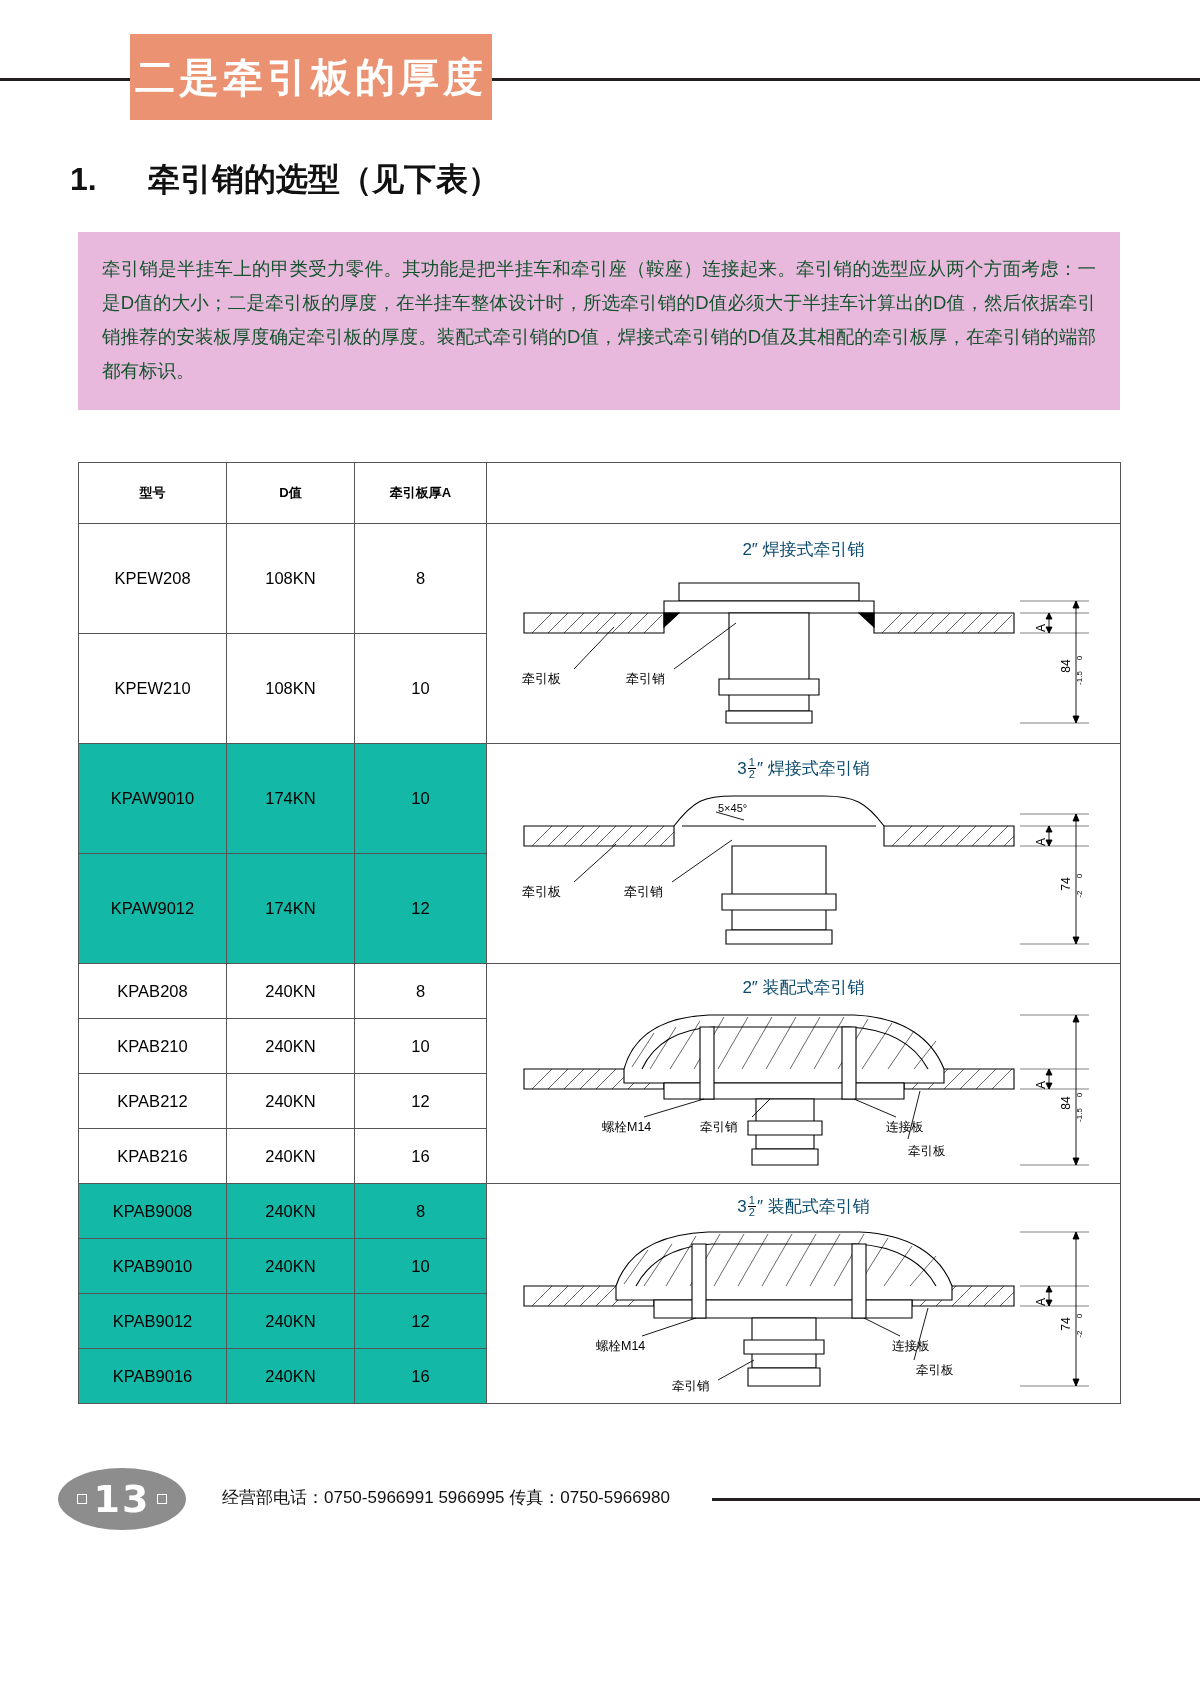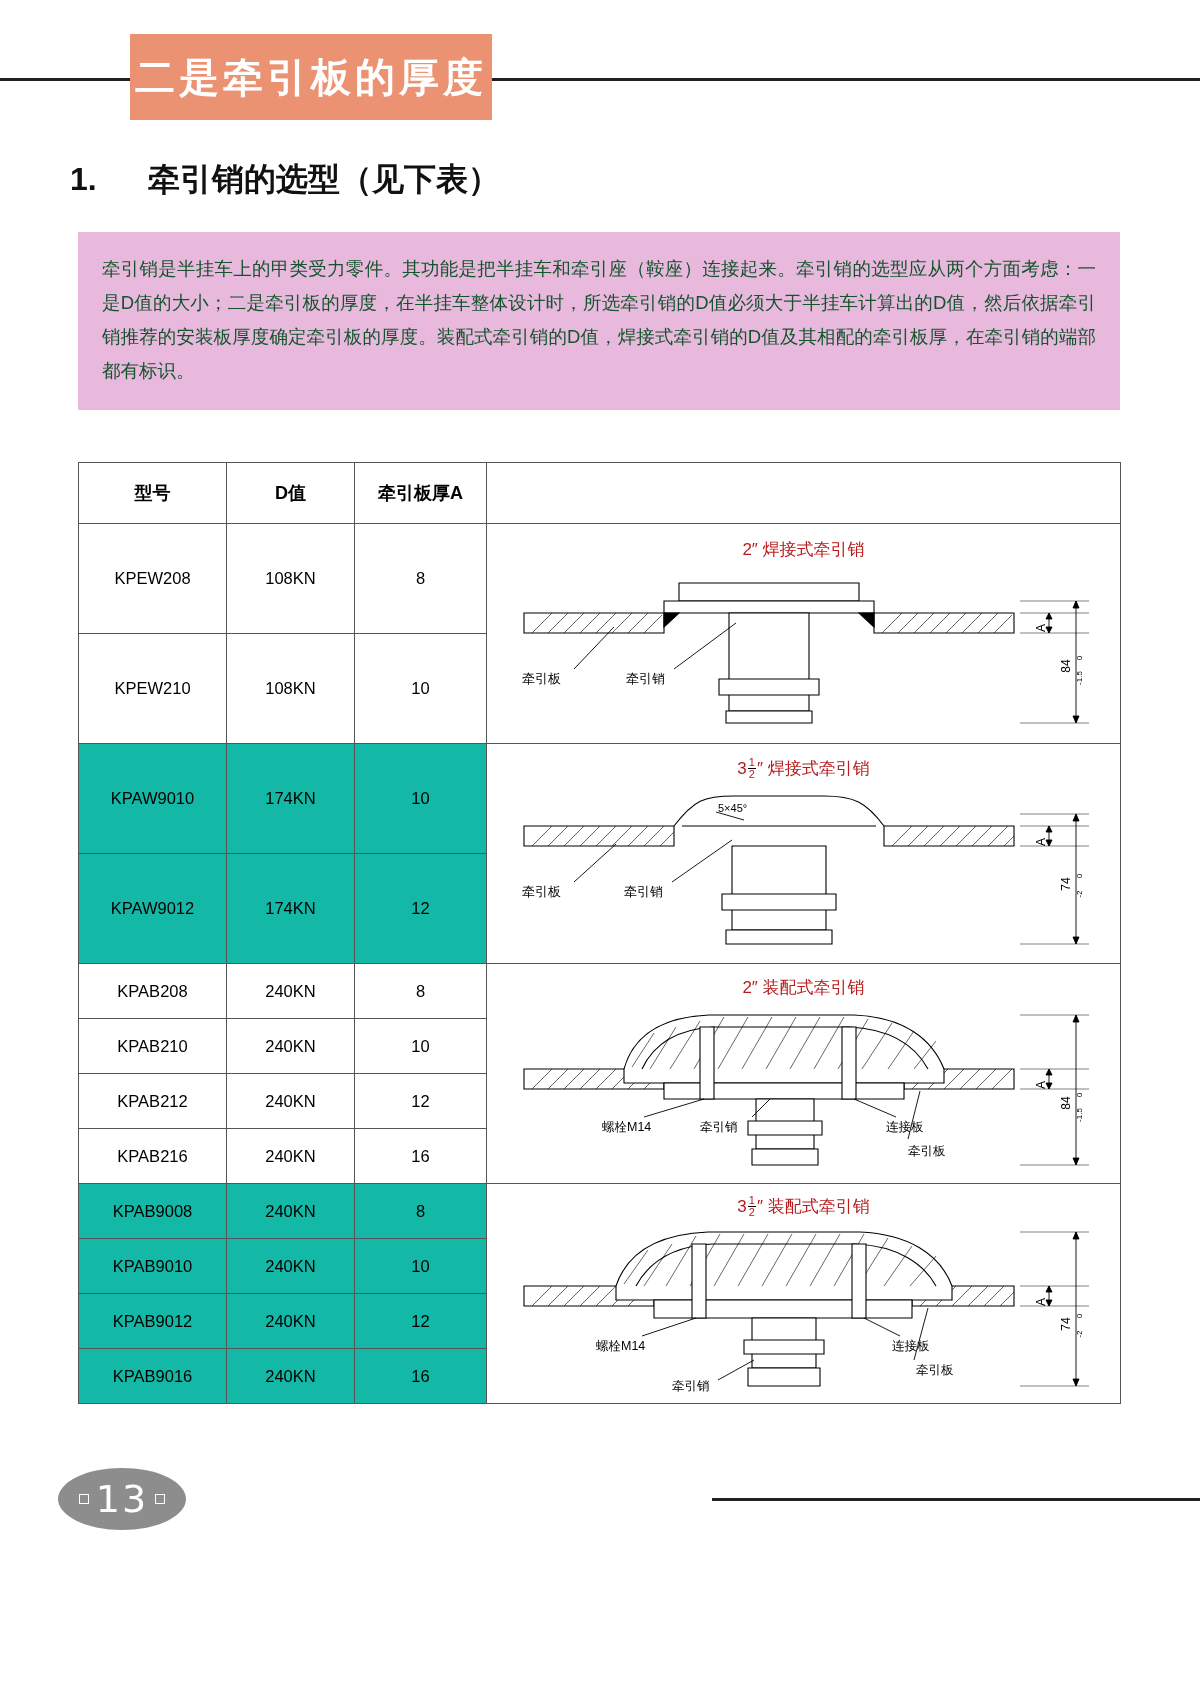--- a/index.html
+++ b/index.html
@@ -98,21 +98,21 @@
   .spec-table td, .spec-table th {
     border: 1px solid #555;
     font-size: 16.5px;
     text-align: center;
     vertical-align: middle;
     font-weight: normal;
     color: #000;
   }
   .spec-table th {
     font-weight: bold;
-    font-size: 18px;
+    font-size: 13px;
     height: 58px;
   }
   .col-model { width: 148px; }
   .col-d     { width: 128px; }
   .col-a     { width: 132px; }
   .col-fig   { width: 634px; }
   .row-gray td { background: #14b8a6; }
   .figure-cell {
     padding: 0;
     position: relative;
@@ -120,21 +120,21 @@
   .fig-wrap {
     position: relative;
     width: 100%;
     height: 100%;
     min-height: 100px;
   }
   .fig-title {
     text-align: center;
     font-size: 17px;
     padding-top: 10px;
-    color: #b91c1c;
+    color: #0c4a6e;
   }
   .frac {
     display: inline-block;
     vertical-align: middle;
     text-align: center;
     font-size: 11px;
     line-height: 1.05;
     margin: 0 1px;
     position: relative;
     top: -1px;
@@ -163,21 +163,21 @@
     height: 62px;
     background: #8d8d8d;
     border-radius: 50%;
     display: flex;
     align-items: center;
     justify-content: center;
     color: #ffffff;
   }
   .page-badge .pnum {
     font-size: 38px;
-    font-weight: normal;
+    font-weight: bold;
     letter-spacing: 2px;
     font-family: "DejaVu Sans", sans-serif;
   }
   .page-badge .dot-l, .page-badge .dot-r {
     width: 8px; height: 8px;
     border: 1px solid #ffffff;
     display: inline-block;
     margin: 0 7px;
   }
   .footer-text {
@@ -600,14 +600,15 @@
     </tr>
   </tbody>
 </table>
 
 <div class="footer">
   <div class="page-badge">
     <span class="dot-l"></span>
     <span class="pnum">13</span>
     <span class="dot-r"></span>
   </div>
+  <div class="footer-text">经营部电话：0750-5966991 5966995 传真：0750-5966980</div>
   <div class="footer-rule"></div>
 </div>
 
 </body></html>

